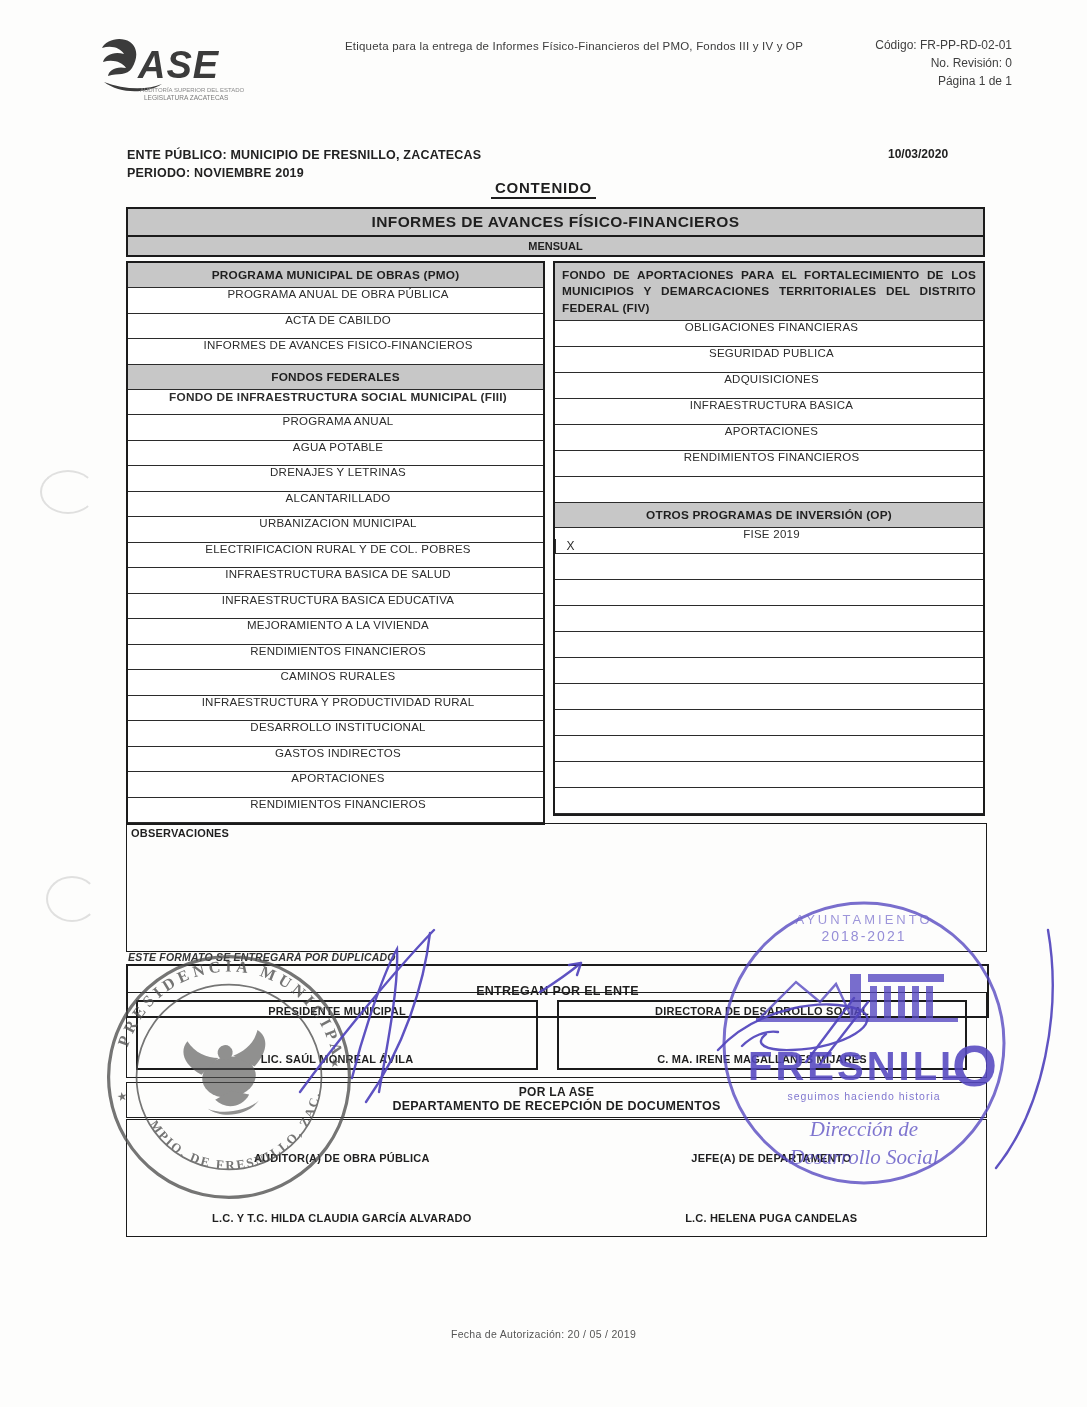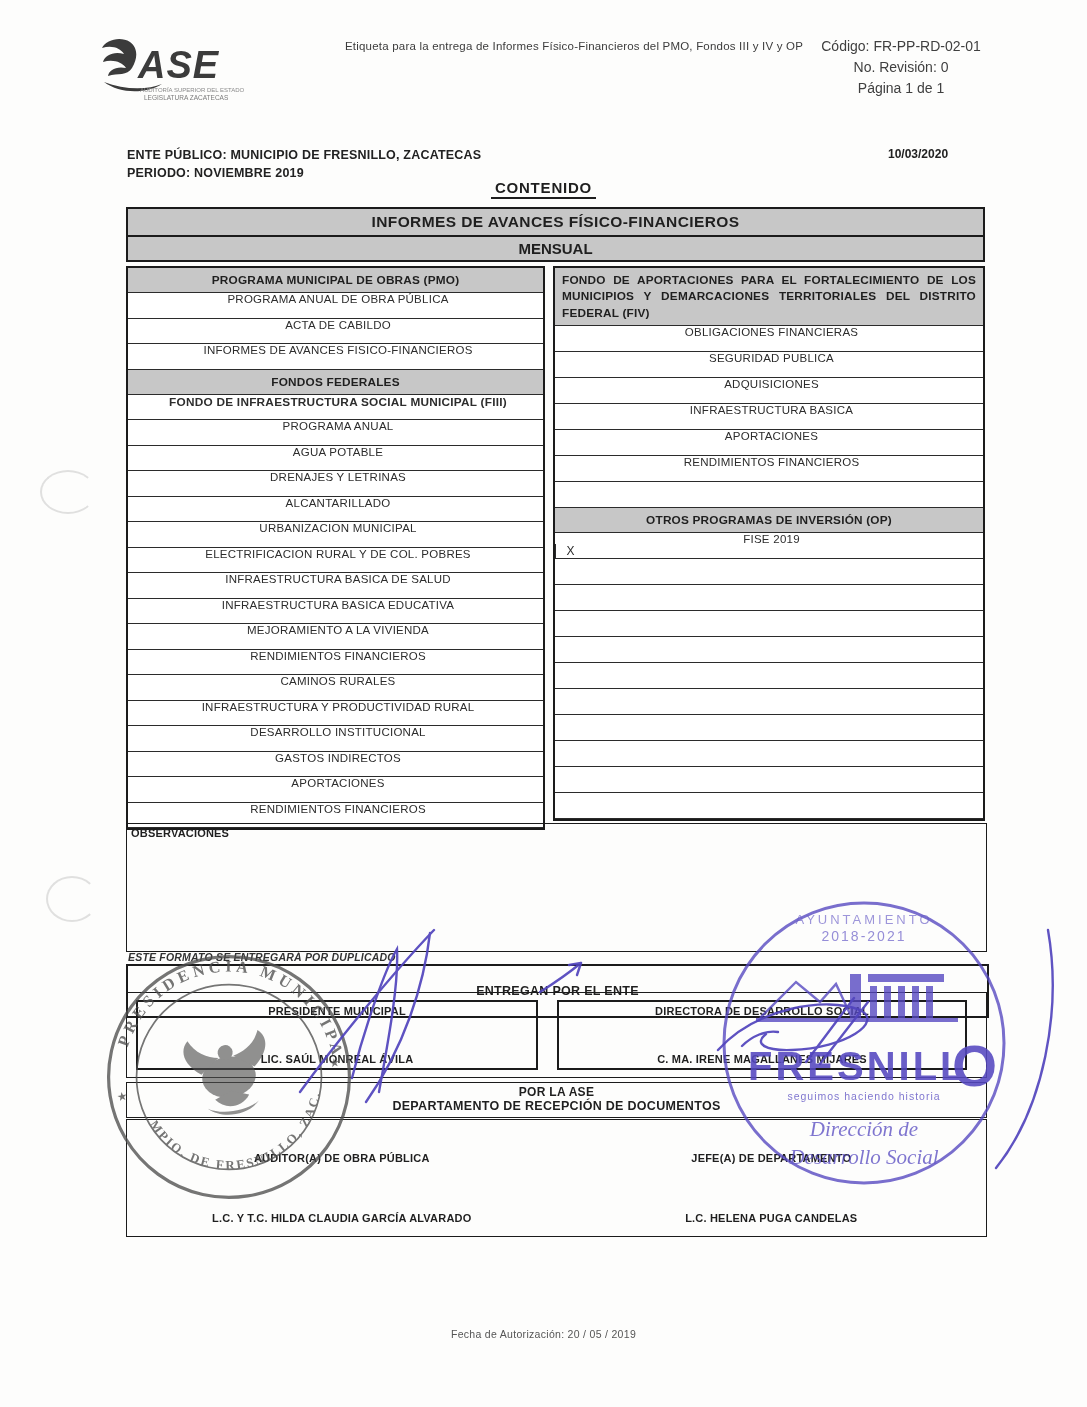--- a/index.html
+++ b/index.html
@@ -2,33 +2,33 @@
 <html><head>
 <meta charset="utf-8">
 <style>
   html,body{margin:0;padding:0;background:#e8e8e8;}
   .page{position:relative;width:1087px;height:1407px;background:#fdfdfc;margin:0 auto;
         font-family:"Liberation Sans",sans-serif;color:#1f1f1f;overflow:hidden;}
 
   
   .logo{position:absolute;left:96px;top:38px;width:170px;height:72px;}
   .doc-title{position:absolute;left:345px;top:40px;width:480px;font-size:11.5px;color:#3c3c3c;letter-spacing:.2px;}
-  .code-block{position:absolute;left:790px;top:36px;width:222px;text-align:center;font-size:14px;color:#3f3f3f;line-height:1.5;}
+  .code-block{position:absolute;left:790px;top:36px;width:222px;text-align:right;font-size:12px;color:#3f3f3f;line-height:1.5;}
 
   .info-block{position:absolute;left:127px;top:146px;font-size:12.5px;font-weight:bold;line-height:1.45;letter-spacing:.2px;color:#222;}
   .fecha{position:absolute;left:888px;top:147px;font-size:12px;font-weight:bold;color:#222;}
   .contenido{position:absolute;left:0;top:179px;width:1087px;text-align:center;}
   .contenido span{font-size:15px;font-weight:bold;letter-spacing:.8px;border-bottom:2.5px solid #1e1e1e;padding:0 4px 1px;}
 
   
   .maintable{position:absolute;left:126px;top:207px;width:859px;}
   .t-titlebox{border:2px solid #1b1b1b;}
   .t-title{background:#c7c7c7;text-align:center;font-weight:bold;font-size:15.5px;letter-spacing:.4px;
            padding:4px 2px;border-bottom:2px solid #1b1b1b;}
-  .t-sub{background:#c7c7c7;text-align:center;font-weight:bold;font-size:15px;padding:3px 0;}
+  .t-sub{background:#c7c7c7;text-align:center;font-weight:bold;font-size:11px;padding:3px 0;}
   .cols{display:flex;margin-top:4px;align-items:flex-start;}
   .colbox{border:2px solid #1b1b1b;background:#fff;}
   .colbox.left{width:419px;}
   .colbox.right{width:432px;margin-left:8px;}
   .sechead{background:#c7c7c7;font-weight:bold;font-size:11.8px;text-align:center;
            padding:5px 0;border-bottom:1px solid #2b2b2b;letter-spacing:.2px;}
   .sechead.fiv{text-align:justify;padding:4px 7px;line-height:1.38;}
   .trow{display:flex;height:24.5px;border-bottom:1px solid #2b2b2b;align-items:center;flex-direction:column;}
   .colbox.right .trow{height:25px;}
   .tlabel{flex:1;font-size:11.5px;padding-left:5px;letter-spacing:.25px;color:#2d2d2d;white-space:nowrap;overflow:hidden;}

